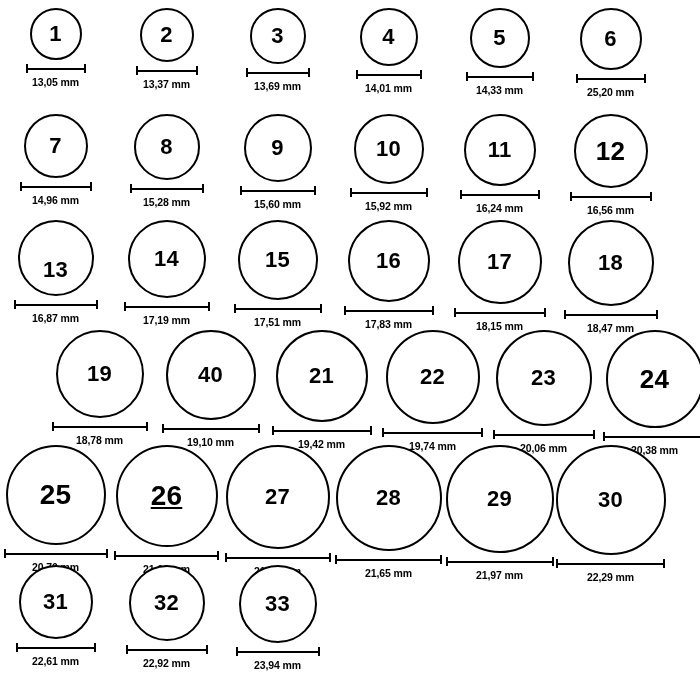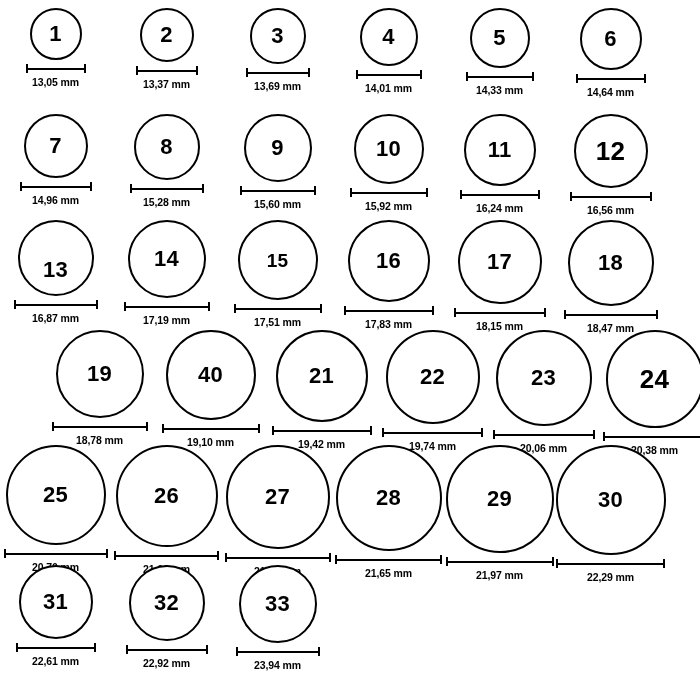--- a/index.html
+++ b/index.html
@@ -143,21 +143,21 @@
       </div>
       <div class="size-cell">
         <div class="ring-circle" style="width: 62px; height: 62px;">
           <span class="ring-number" style="font-size: 22px;">6</span>
         </div>
         <div class="measure" style="width: 70px;">
           <div class="bar"></div>
           <div class="tick left"></div>
           <div class="tick right"></div>
         </div>
-        <div class="size-label">14,64 mm</div>
+        <div class="size-label">25,20 mm</div>
       </div>
     </div>
     <div class="chart-row" style="position: absolute; left: 0px; top: 114px;">
       <div class="size-cell">
         <div class="ring-circle" style="width: 64px; height: 64px;">
           <span class="ring-number" style="font-size: 22px;">7</span>
         </div>
         <div class="measure" style="width: 72px;">
           <div class="bar"></div>
           <div class="tick left"></div>
@@ -239,21 +239,21 @@
         </div>
         <div class="measure" style="width: 86px;">
           <div class="bar"></div>
           <div class="tick left"></div>
           <div class="tick right"></div>
         </div>
         <div class="size-label">17,19 mm</div>
       </div>
       <div class="size-cell">
         <div class="ring-circle" style="width: 80px; height: 80px;">
-          <span class="ring-number" style="font-size: 19px;">15</span>
+          <span class="ring-number" style="font-size: 22px;">15</span>
         </div>
         <div class="measure" style="width: 88px;">
           <div class="bar"></div>
           <div class="tick left"></div>
           <div class="tick right"></div>
         </div>
         <div class="size-label">17,51 mm</div>
       </div>
       <div class="size-cell">
         <div class="ring-circle" style="width: 82px; height: 82px;">
@@ -353,32 +353,32 @@
           <div class="bar"></div>
           <div class="tick left"></div>
           <div class="tick right"></div>
         </div>
         <div class="size-label">20,38 mm</div>
       </div>
     </div>
     <div class="chart-row" style="position: absolute; left: 0px; top: 445px;">
       <div class="size-cell">
         <div class="ring-circle" style="width: 100px; height: 100px;">
-          <span class="ring-number" style="font-size: 22px;">25</span>
+          <span class="ring-number" style="font-size: 28px;">25</span>
         </div>
         <div class="measure" style="width: 104px;">
           <div class="bar"></div>
           <div class="tick left"></div>
           <div class="tick right"></div>
         </div>
         <div class="size-label">20,70 mm</div>
       </div>
       <div class="size-cell">
         <div class="ring-circle" style="width: 102px; height: 102px;">
-          <span class="ring-number" style="font-size: 22px;">26</span>
+          <span class="ring-number" style="font-size: 28px; text-decoration: underline;">26</span>
         </div>
         <div class="measure" style="width: 105px;">
           <div class="bar"></div>
           <div class="tick left"></div>
           <div class="tick right"></div>
         </div>
         <div class="size-label">21,01 mm</div>
       </div>
       <div class="size-cell">
         <div class="ring-circle" style="width: 104px; height: 104px;">

